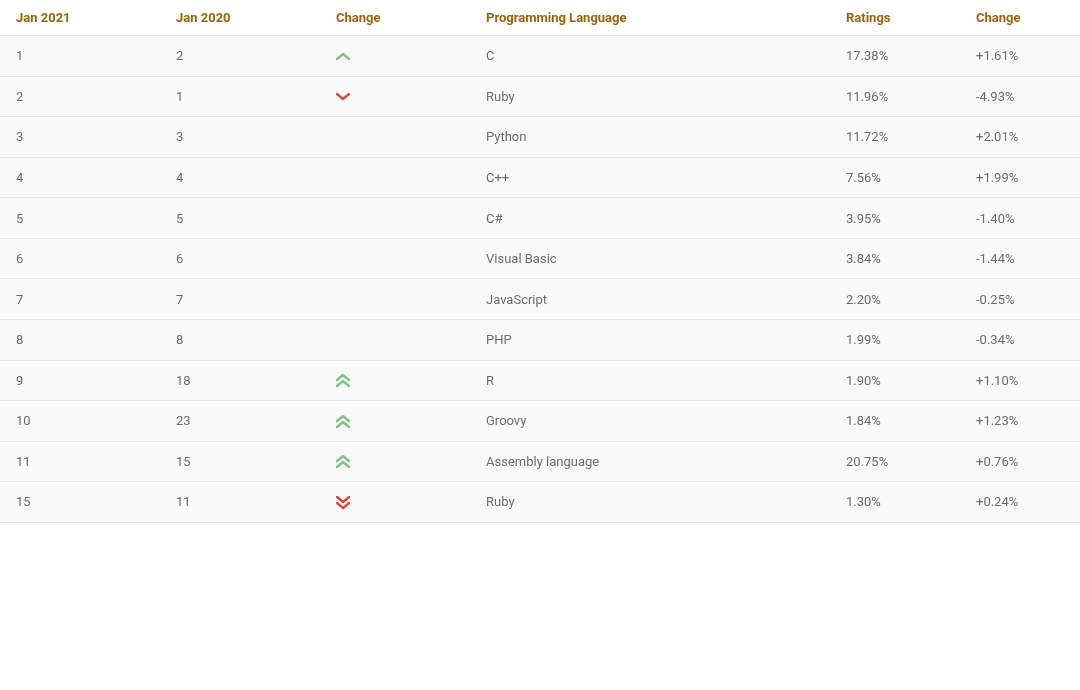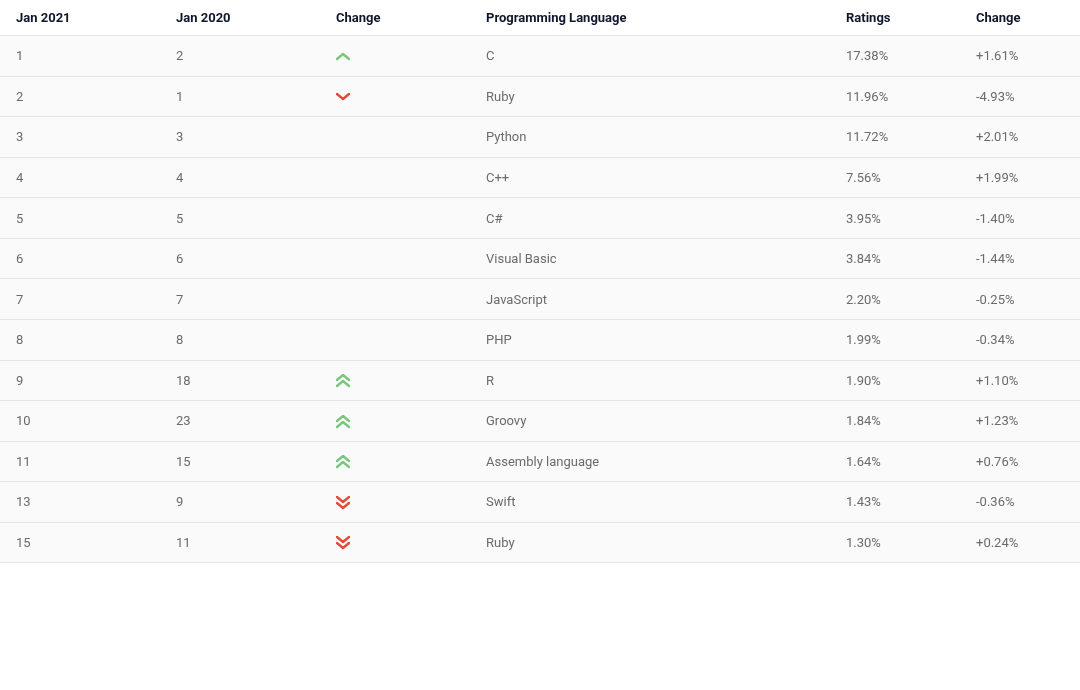--- a/index.html
+++ b/index.html
@@ -1,17 +1,17 @@
 <!DOCTYPE html>
 <html><head>
 <meta charset="utf-8">
 <style>
   html,body{margin:0;padding:0;background:#fff;font-family:-apple-system,BlinkMacSystemFont,"Segoe UI",Roboto,Helvetica,Arial,sans-serif;width:1080px}
   table{border-collapse:collapse;width:1080px;table-layout:fixed}
-  thead th{font-size:13px;font-weight:700;color:#0f172a;text-align:left;padding:10px 16px 10px 16px;border-bottom:1px solid #e5e5e5;background:#fff}
+  thead th{font-size:13px;font-weight:700;color:#a16207;text-align:left;padding:10px 16px 10px 16px;border-bottom:1px solid #e5e5e5;background:#fff}
   tbody td{font-size:13px;color:#6b6b6b;padding:12px 16px;border-bottom:1px solid #e5e5e5;background:#fafafa}
   th.col-ratings,th.col-pct,td.col-ratings,td.col-pct{text-align:left}
   col.c1{width:160px}
   col.c2{width:160px}
   col.c3{width:150px}
   col.c4{width:360px}
   col.c5{width:130px}
   col.c6{width:120px}
   .icon{display:inline-block;width:14px;height:14px;vertical-align:middle}
   .icon svg{width:14px;height:14px;display:block}
@@ -130,33 +130,22 @@
         <td class="col-pct">+1.23%</td>
       </tr>
       <tr>
         <td>11</td>
         <td>15</td>
         <td><span class="icon"><svg viewBox="0 0 14 14">
               <path d="M1 6 L7 1 L13 6" stroke="#7cc47f" stroke-width="2.4" fill="none" stroke-linecap="round" stroke-linejoin="round"></path>
               <path d="M1 12 L7 7 L13 12" stroke="#7cc47f" stroke-width="2.4" fill="none" stroke-linecap="round" stroke-linejoin="round"></path>
             </svg></span></td>
         <td>Assembly language</td>
-        <td class="col-ratings">1.64%</td>
+        <td class="col-ratings">20.75%</td>
         <td class="col-pct">+0.76%</td>
-      </tr>
-      <tr>
-        <td>13</td>
-        <td>9</td>
-        <td><span class="icon"><svg viewBox="0 0 14 14">
-              <path d="M1 1 L7 6 L13 1" stroke="#e24a3a" stroke-width="2.4" fill="none" stroke-linecap="round" stroke-linejoin="round"></path>
-              <path d="M1 7 L7 12 L13 7" stroke="#e24a3a" stroke-width="2.4" fill="none" stroke-linecap="round" stroke-linejoin="round"></path>
-            </svg></span></td>
-        <td>Swift</td>
-        <td class="col-ratings">1.43%</td>
-        <td class="col-pct">-0.36%</td>
       </tr>
       <tr>
         <td>15</td>
         <td>11</td>
         <td><span class="icon"><svg viewBox="0 0 14 14">
               <path d="M1 1 L7 6 L13 1" stroke="#e24a3a" stroke-width="2.4" fill="none" stroke-linecap="round" stroke-linejoin="round"></path>
               <path d="M1 7 L7 12 L13 7" stroke="#e24a3a" stroke-width="2.4" fill="none" stroke-linecap="round" stroke-linejoin="round"></path>
             </svg></span></td>
         <td>Ruby</td>
         <td class="col-ratings">1.30%</td>

